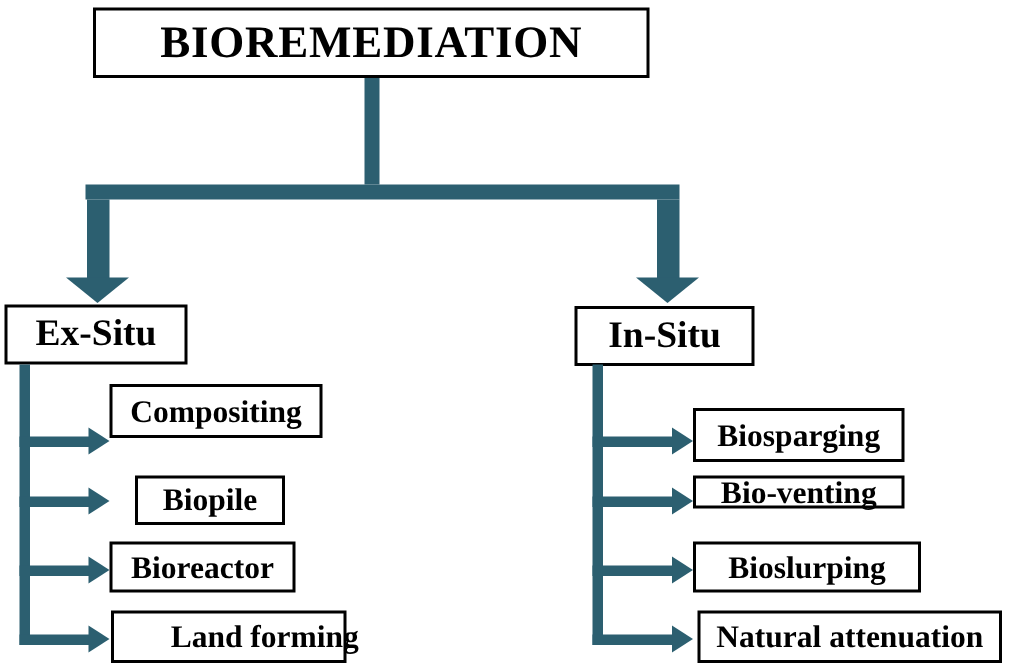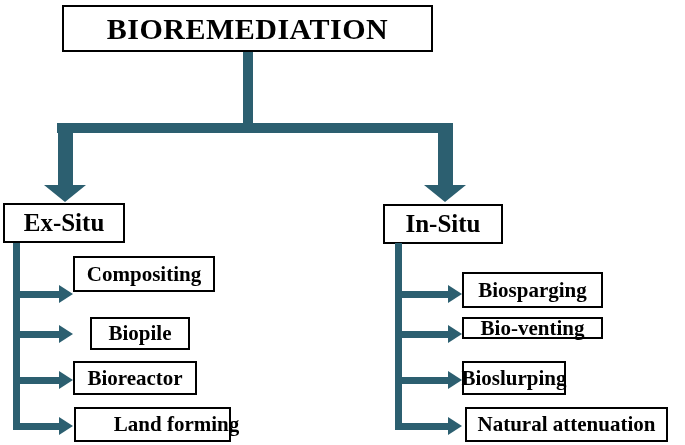--- a/index.html
+++ b/index.html
@@ -108,20 +108,20 @@
 
   <div class="conn" style="left:395px;top:423px;width:54px;height:7px;"></div>
   <div class="tri-right" style="left:448px;top:417px;"></div>
 
   <div class="box leaf-box" style="left:462px;top:272px;width:141px;height:36px;text-align:right;">
     <span>Biosparging</span>
   </div>
   <div class="box leaf-box" style="left:462px;top:317px;width:141px;height:22px;">
     <span>Bio-venting</span>
   </div>
-  <div class="box leaf-box" style="left:462px;top:361px;width:104px;height:34px;">
+  <div class="box leaf-box" style="left:462px;top:361px;width:152px;height:34px;">
     <span>Bioslurping</span>
   </div>
   <div class="box leaf-box" style="left:465px;top:407px;width:203px;height:35px;">
     <span>Natural attenuation</span>
   </div>
 
 </div>
 
 </body></html>

